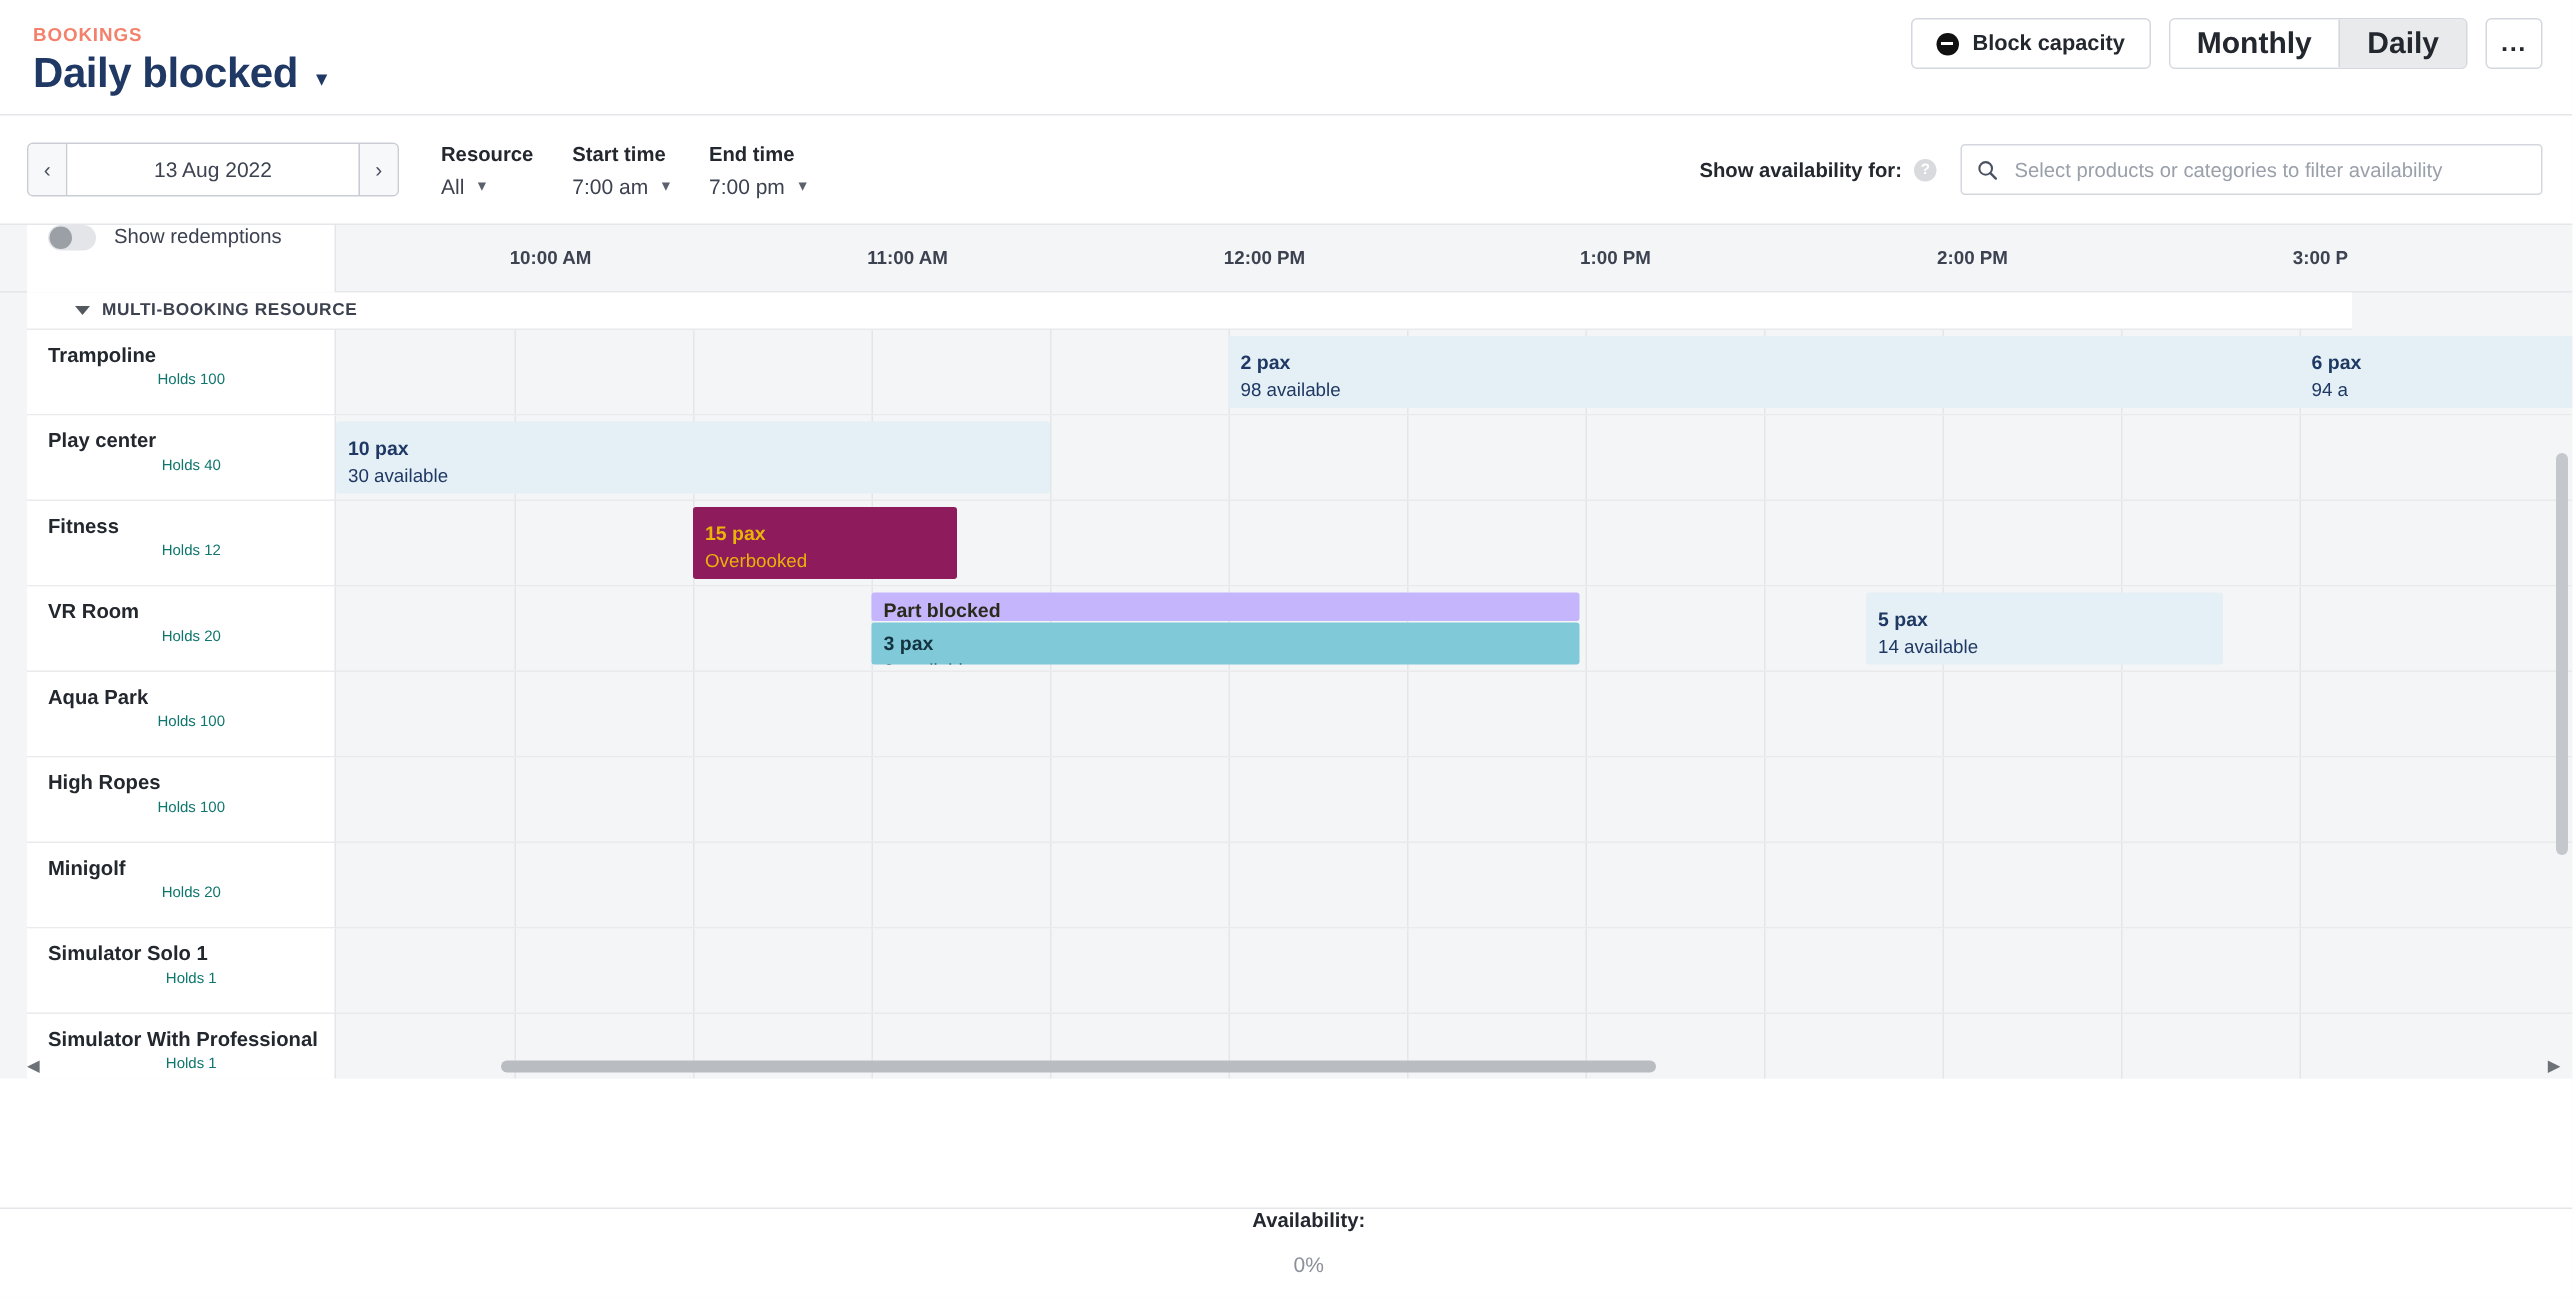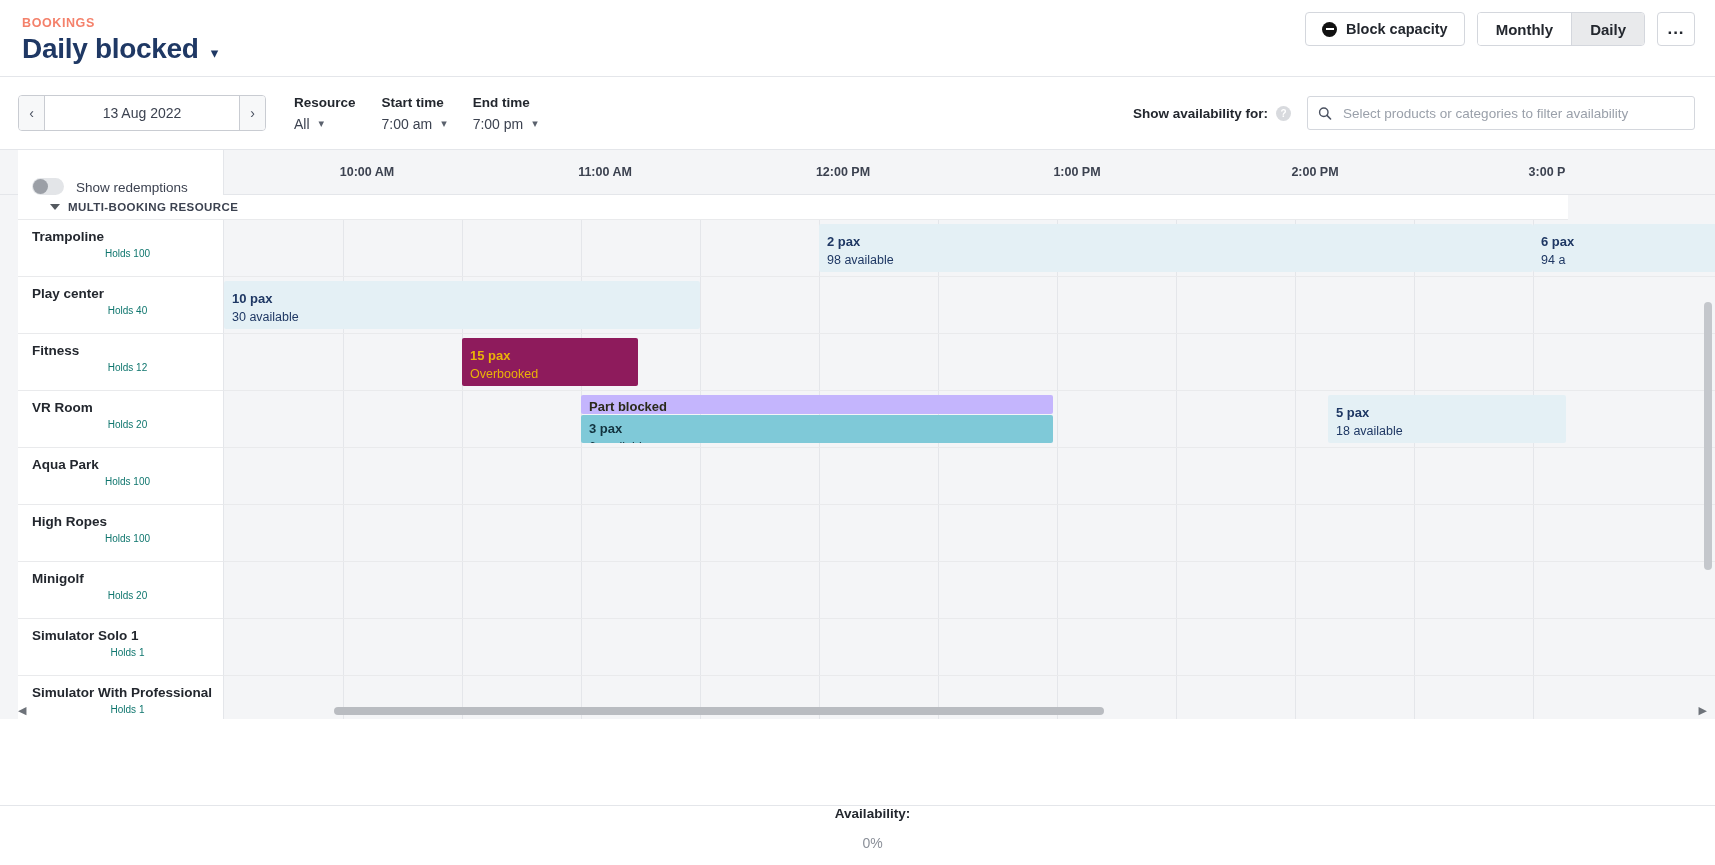--- a/index.html
+++ b/index.html
@@ -47,21 +47,21 @@
     height:34px; padding:0 16px; display:flex; align-items:center; gap:9px;
     cursor:pointer; white-space:nowrap;
   }
   .minus-circle {
     width:15px;height:15px;border-radius:50%;background:#111;
     display:inline-flex;align-items:center;justify-content:center;
   }
   .minus-circle i { display:block; width:8px;height:2px;background:#fff; }
   .segmented { display:flex; border:1px solid #d4d7dd; border-radius:4px; overflow:hidden; height:34px; }
   .segmented .seg {
-    background:#fff; border:none; font-size:15px; font-weight:bold; color:#23272e;
+    background:#fff; border:none; font-size:20px; font-weight:bold; color:#23272e;
     padding:0 18px; display:flex; align-items:center; cursor:pointer;
   }
   .segmented .seg.active { background:#e9eaec; }
   .segmented .seg + .seg { border-left:1px solid #d4d7dd; }
   .btn-ellipsis {
     width:38px; height:34px; justify-content:center; padding:0;
     font-size:17px; letter-spacing:1px; color:#23272e;
   }
 
   
@@ -107,21 +107,21 @@
 
   
   .gridwrap { position:relative; height:569px; background:#f4f5f7; overflow:hidden; }
 
   .timeheader {
     position:relative; height:45px; background:#f4f5f7;
     border-bottom:1px solid #e4e6ea;
   }
   .toggle-cell {
     position:absolute; left:18px; top:0; width:206px; height:45px; background:#fff;
-    display:flex; align-items:flex-end; gap:12px; padding-left:14px;
+    display:flex; align-items:flex-start; gap:12px; padding-left:14px;
     border-right:1px solid #e4e6ea;
   }
   .switch {
     width:32px;height:17px;border-radius:10px;background:#e3e5e8;position:relative;cursor:pointer;
     flex:none;
   }
   .switch .knob {
     position:absolute; left:1px; top:1px; width:15px;height:15px;border-radius:50%;
     background:#9b9fa6;
   }
@@ -382,23 +382,23 @@
             <div class="vline" style="left: 1071px;"></div>
             <div class="vline" style="left: 1190px;"></div>
             <div class="vline" style="left: 1309px;"></div>
             <div class="block blocked" style="left: 357px; width: 472px; top: 4px; height: 19px;">
               <div class="bl1">Part blocked</div>
             </div>
             <div class="block avail-strong" style="left: 357px; width: 472px; top: 24px; height: 28px;">
               <div class="bl1">3 pax</div>
               <div class="bl2">6 available</div>
             </div>
-            <div class="block avail" style="left: 1104px; width: 238px; top: 4px; height: 48px;">
+            <div class="block avail" style="left: 1020px; width: 238px; top: 4px; height: 48px;">
               <div class="bl1">5 pax</div>
-              <div class="bl2">18 available</div>
+              <div class="bl2">14 available</div>
             </div>
           </div>
         </div>
         <div class="row">
           <div class="row-label">
             <div class="res-name">Aqua Park</div>
             <div class="res-holds">Holds 100</div>
           </div>
           <div class="row-track">
             <div class="vline" style="left: 119px;"></div>

